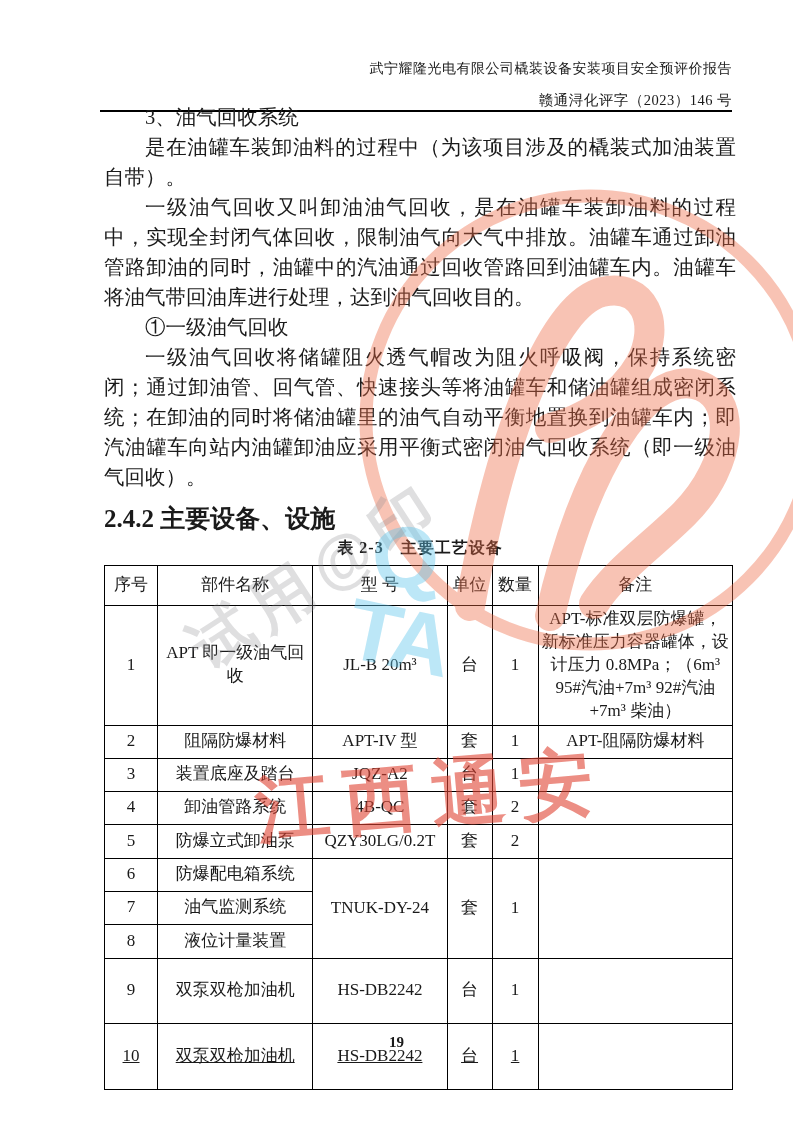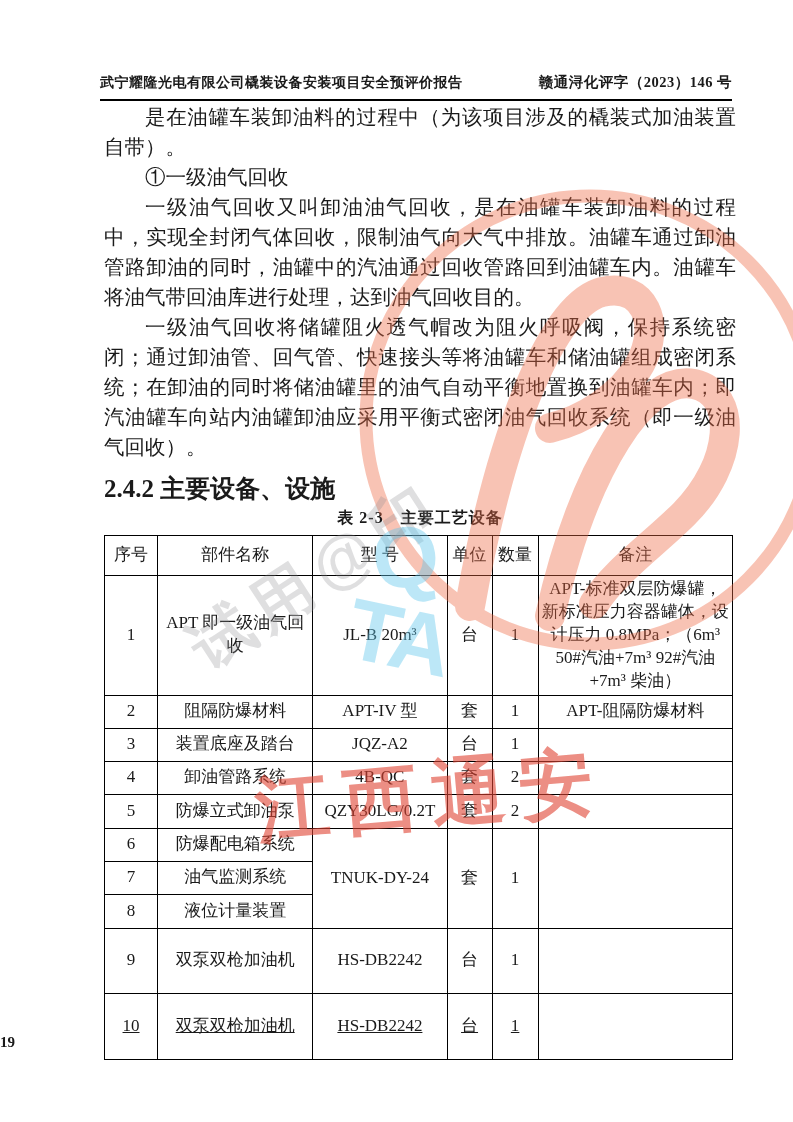--- a/index.html
+++ b/index.html
@@ -5,22 +5,22 @@
   html,body{margin:0;padding:0;background:#e8e8e8;}
   .page{
     position:relative;width:793px;height:1122px;margin:0 auto;
     background:#ffffff;overflow:hidden;
     font-family:"Liberation Serif","DejaVu Serif",serif;color:#1a1a1a;
   }
   
   .hdr{
     position:absolute;left:100px;top:60px;width:632px;
     display:flex;justify-content:space-between;align-items:flex-end;
-    border-bottom:2.5px solid #000;padding-bottom:7px;
-    font-size:14px;font-weight:bold;letter-spacing:.5px;
+    border-bottom:2.5px solid #000;
+    font-size:14px;font-weight:normal;letter-spacing:.5px;flex-direction:column;
   }
   .hdr .r{font-size:14.5px;margin-top:13px;}
   
   .content{position:absolute;left:104px;top:102px;width:632px;}
   .content p{
     margin:0;font-size:20.5px;line-height:30px;text-align:justify;
     text-indent:2em;word-break:break-all;
   }
   h2.sec{
     margin:12px 0 4px 0;font-size:25px;line-height:30px;font-weight:bold;
@@ -34,21 +34,21 @@
     border-collapse:collapse;width:629px;table-layout:fixed;
     font-size:17px;line-height:1.35;
   }
   table.equip th,table.equip td{
     border:1.6px solid #000;text-align:center;vertical-align:middle;
     padding:2px 3px;font-weight:normal;overflow:hidden;
   }
   table.equip thead tr{height:40px;}
   
   .pgnum{
-    position:absolute;left:0;top:1034px;width:100%;
+    position:absolute;left:0;top:1034px;width:100%;text-align:center;
     font-size:15px;font-weight:bold;
   }
   
   .wm{position:absolute;pointer-events:none;}
   .stamp{left:352px;top:182px;opacity:.40;}
   .wm-company{
     left:256px;top:762px;font-size:74px;font-weight:bold;
     letter-spacing:14px;color:rgba(224,66,50,.60);
     transform:rotate(-5deg);transform-origin:left center;white-space:nowrap;
     font-family:"Liberation Serif","DejaVu Serif",serif;
@@ -74,23 +74,24 @@
 <body>
 
 <div class="page">
 
   <div class="hdr">
     <span class="l">武宁耀隆光电有限公司橇装设备安装项目安全预评价报告</span>
     <span class="r">赣通浔化评字（2023）146 号</span>
   </div>
 
   <div class="content">
+    <p>3、油气回收系统</p>
     <p>是在油罐车装卸油料的过程中（为该项目涉及的橇装式加油装置自带）。</p>
+    <p>一级油气回收又叫卸油油气回收，是在油罐车装卸油料的过程中，实现全封闭气体回收，限制油气向大气中排放。油罐车通过卸油管路卸油的同时，油罐中的汽油通过回收管路回到油罐车内。油罐车将油气带回油库进行处理，达到油气回收目的。</p>
     <p>①一级油气回收</p>
-    <p>一级油气回收又叫卸油油气回收，是在油罐车装卸油料的过程中，实现全封闭气体回收，限制油气向大气中排放。油罐车通过卸油管路卸油的同时，油罐中的汽油通过回收管路回到油罐车内。油罐车将油气带回油库进行处理，达到油气回收目的。</p>
     <p>一级油气回收将储罐阻火透气帽改为阻火呼吸阀，保持系统密闭；通过卸油管、回气管、快速接头等将油罐车和储油罐组成密闭系统；在卸油的同时将储油罐里的油气自动平衡地置换到油罐车内；即汽油罐车向站内油罐卸油应采用平衡式密闭油气回收系统（即一级油气回收）。</p>
 
     <h2 class="sec">2.4.2 主要设备、设施</h2>
     <div class="tbl-title">表 2-3　主要工艺设备</div>
 
     <table class="equip">
       <colgroup id="equip-cols">
           <col style="width: 53px;">
           <col style="width: 155px;">
           <col style="width: 134px;">
@@ -108,21 +109,21 @@
             <th>备注</th>
           </tr>
       </thead>
       <tbody id="tbody">
           <tr style="height: 115px;">
             <td>1</td>
             <td>APT 即一级油气回收</td>
             <td>JL-B 20m³</td>
             <td>台</td>
             <td>1</td>
-            <td>APT-标准双层防爆罐，新标准压力容器罐体，设计压力 0.8MPa；（6m³ 50#汽油+7m³ 92#汽油+7m³ 柴油）</td>
+            <td>APT-标准双层防爆罐，新标准压力容器罐体，设计压力 0.8MPa；（6m³ 95#汽油+7m³ 92#汽油+7m³ 柴油）</td>
           </tr>
           <tr style="height: 33px;">
             <td>2</td>
             <td>阻隔防爆材料</td>
             <td>APT-IV 型</td>
             <td>套</td>
             <td>1</td>
             <td>APT-阻隔防爆材料</td>
           </tr>
           <tr style="height: 33px;">

